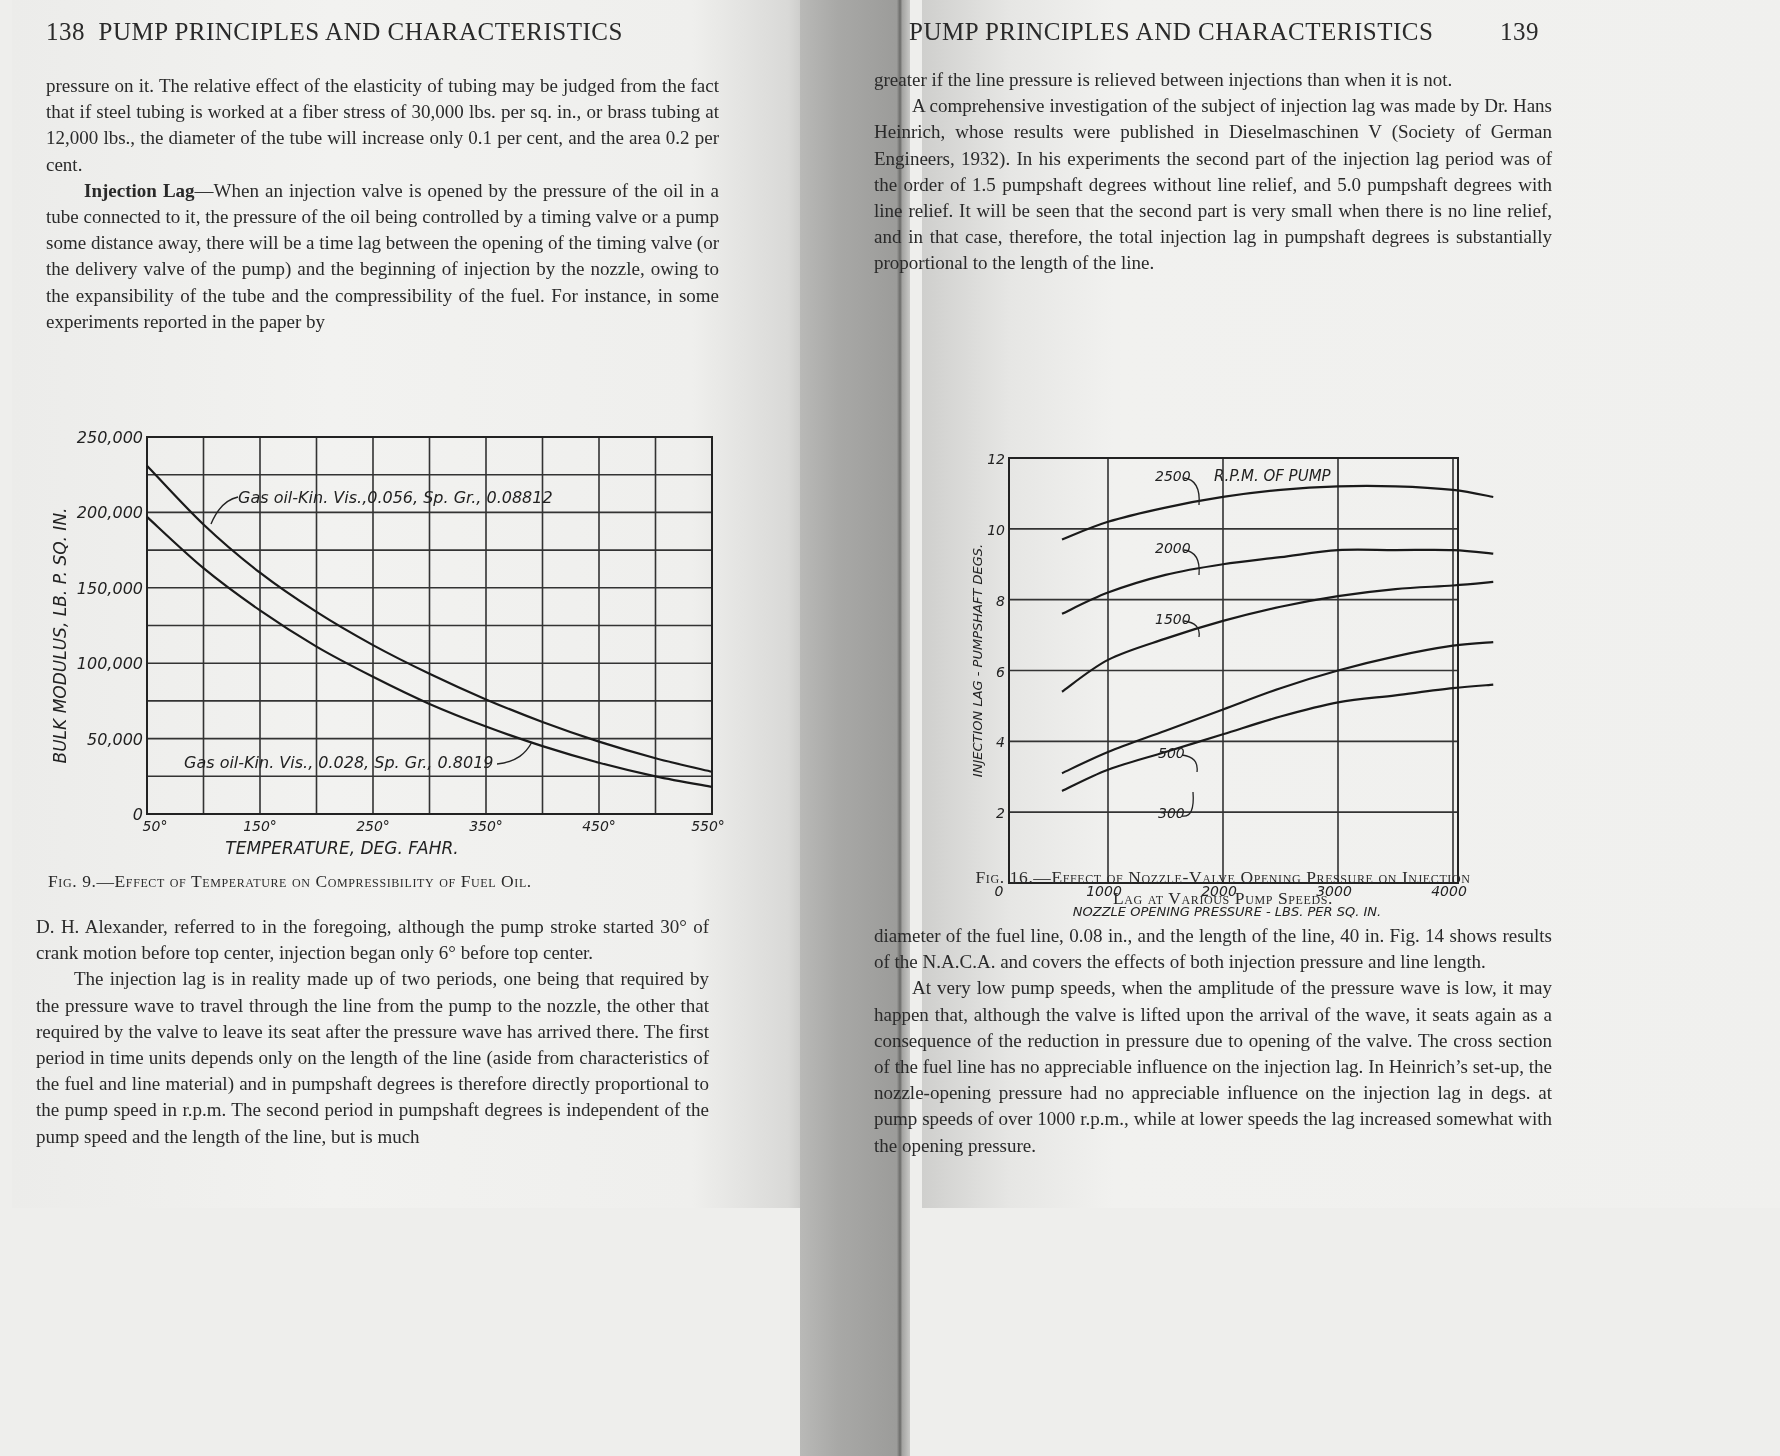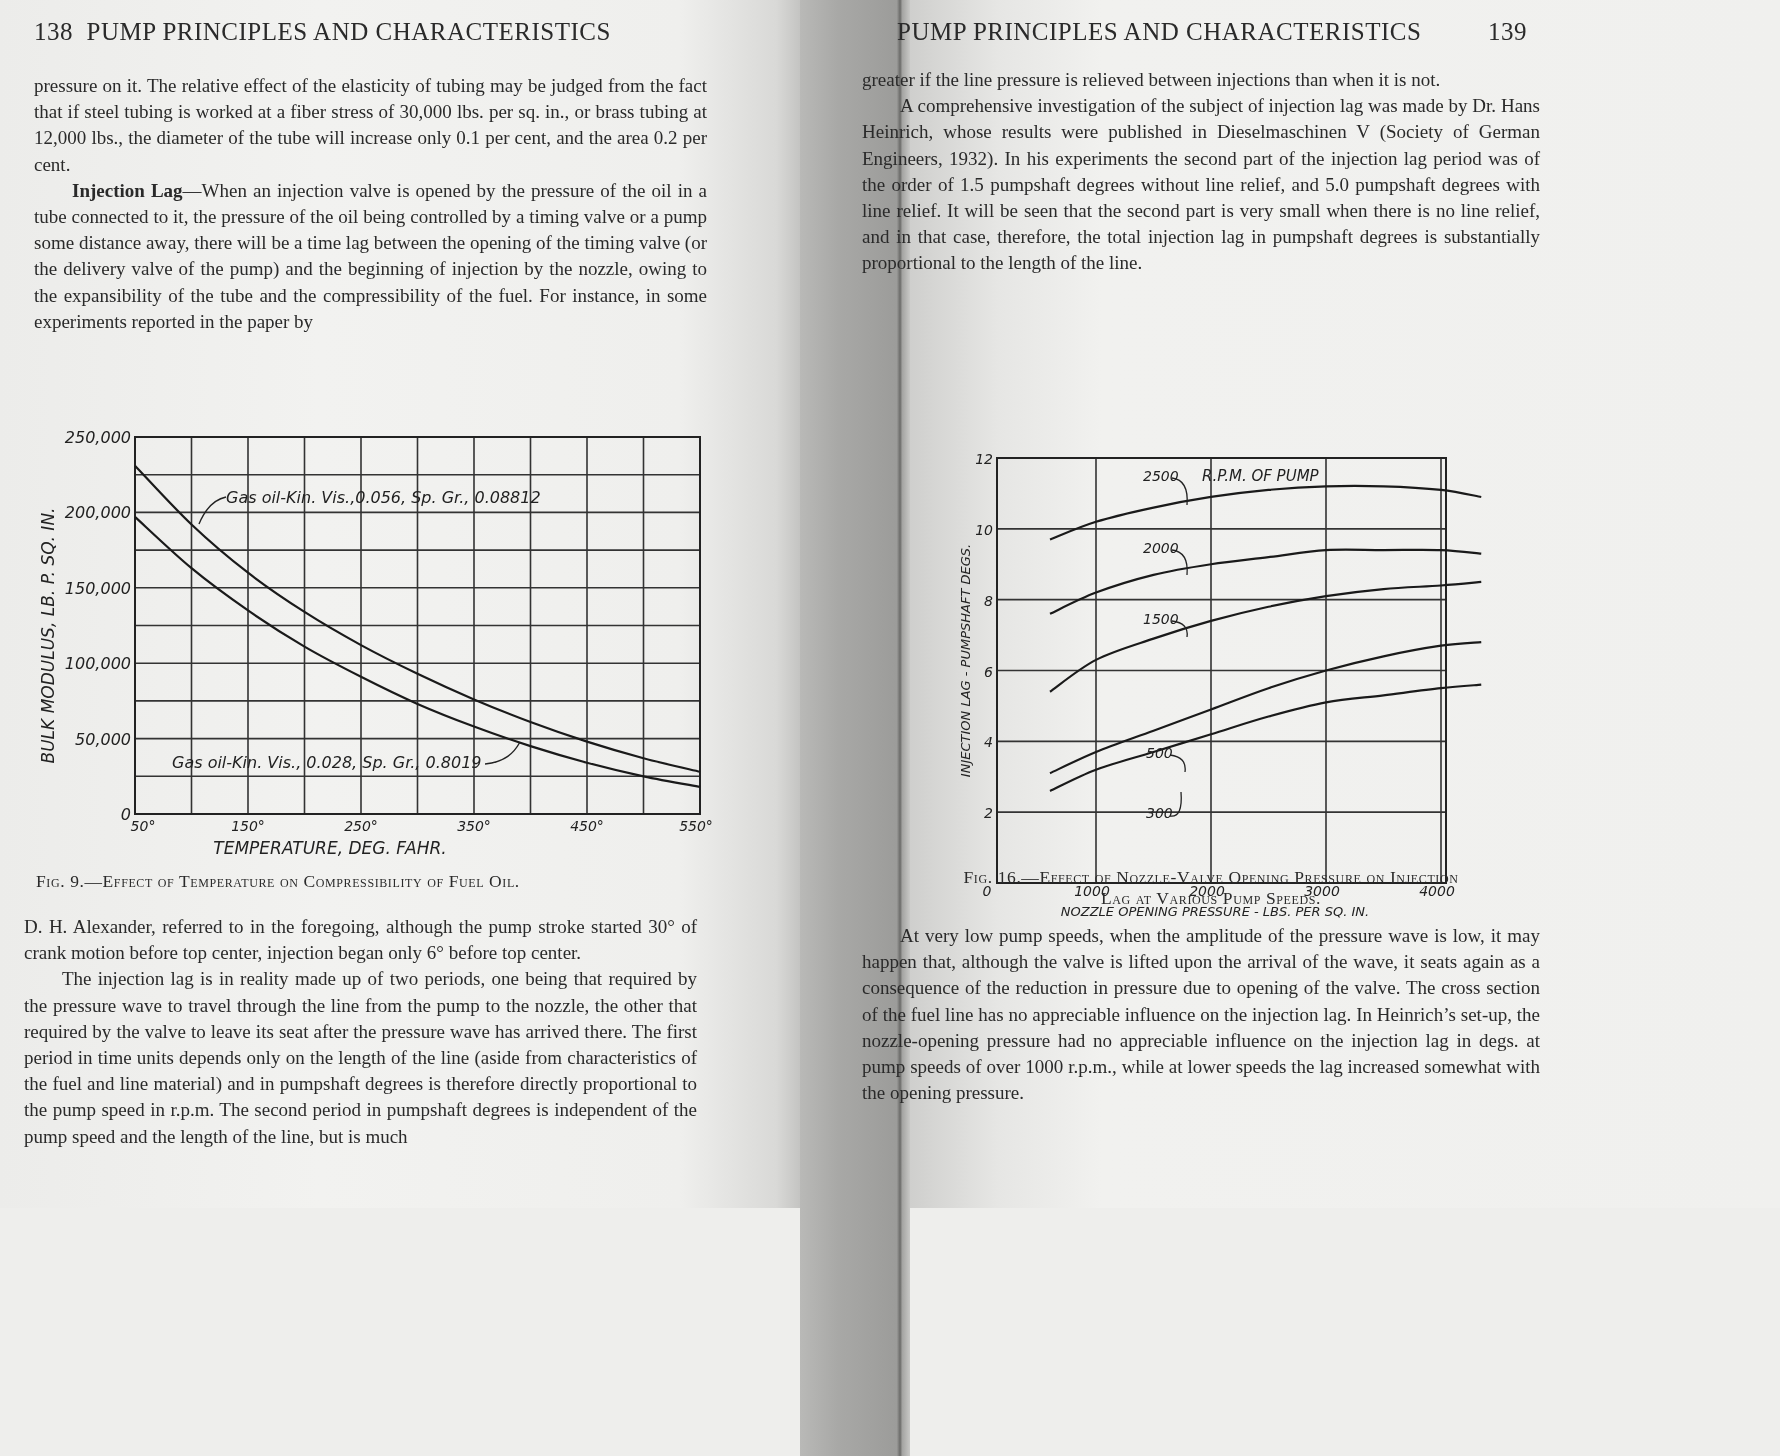--- a/index.html
+++ b/index.html
@@ -1,17 +1,17 @@
 <!DOCTYPE html>
 <html><head>
 <meta charset="utf-8">
 <style>
   html, body { margin:0; padding:0; }
   body { width:1780px; height:1456px; position:relative; overflow:hidden; background:#eeeeec; font-family:"Liberation Serif", "DejaVu Serif", serif; color:#2a2a2a; }
-  .page { position:absolute; top:0; height:1208px; }
+  .page { position:absolute; top:0; height:1208px;margin-left:12px; }
   .page-left { left:0; width:800px; background:linear-gradient(to right,#ececea 0%,#f2f2f0 40%,#efefed 85%,#d9d9d7 97%,#c4c4c2 100%); }
   .gutter { position:absolute; left:800px; top:0; width:110px; height:1456px; background:linear-gradient(to right,#b9b9b7 0%,#a8a8a6 35%,#9c9c9a 88%,#6a6a68 91%,#a4a4a2 93%,#c8c8c6 100%); }
   .page-right { left:910px; width:870px; background:linear-gradient(to right,#cfcfcd 0%,#e6e6e4 10%,#f1f1ef 22%,#f0f0ee 100%); }
   .running-head { position:absolute; top:18px; font-size:25px; letter-spacing:0.5px; white-space:nowrap; }
   .text-block { position:absolute; font-size:19px; line-height:26.2px; text-align:justify; }
   .text-block p { margin:0; text-indent:0; }
   .text-block p.indent { text-indent:38px; }
   .text-block .last { text-align-last:left; }
   .caption { position:absolute; font-size:17.5px; letter-spacing:0.6px; white-space:nowrap; font-variant:small-caps; }
   .bold { font-weight:bold; }
@@ -151,15 +151,16 @@
         <text x="1202" y="481" font-size="15">R.P.M. OF PUMP</text>
       </g>
   </svg>
 
   <div class="caption" style="left:-38px; top:867px; width:678px; text-align:center; white-space:normal; line-height:21px;">
     <div>Fig. 16.—Effect of Nozzle-Valve Opening Pressure on Injection</div>
     <div>Lag at Various Pump Speeds.</div>
   </div>
 
   <div class="text-block" style="left:-48px; top:923px; width:678px;">
+    <p class="last">diameter of the fuel line, 0.08 in., and the length of the line, 40 in. Fig. 14 shows results of the N.A.C.A. and covers the effects of both injection pressure and line length.</p>
     <p class="indent last">At very low pump speeds, when the amplitude of the pressure wave is low, it may happen that, although the valve is lifted upon the arrival of the wave, it seats again as a consequence of the reduction in pressure due to opening of the valve. The cross section of the fuel line has no appreciable influence on the injection lag. In Heinrich’s set-up, the nozzle-opening pressure had no appreciable influence on the injection lag in degs. at pump speeds of over 1000 r.p.m., while at lower speeds the lag increased somewhat with the opening pressure.</p>
   </div>
 </div>
 
 </body></html>

